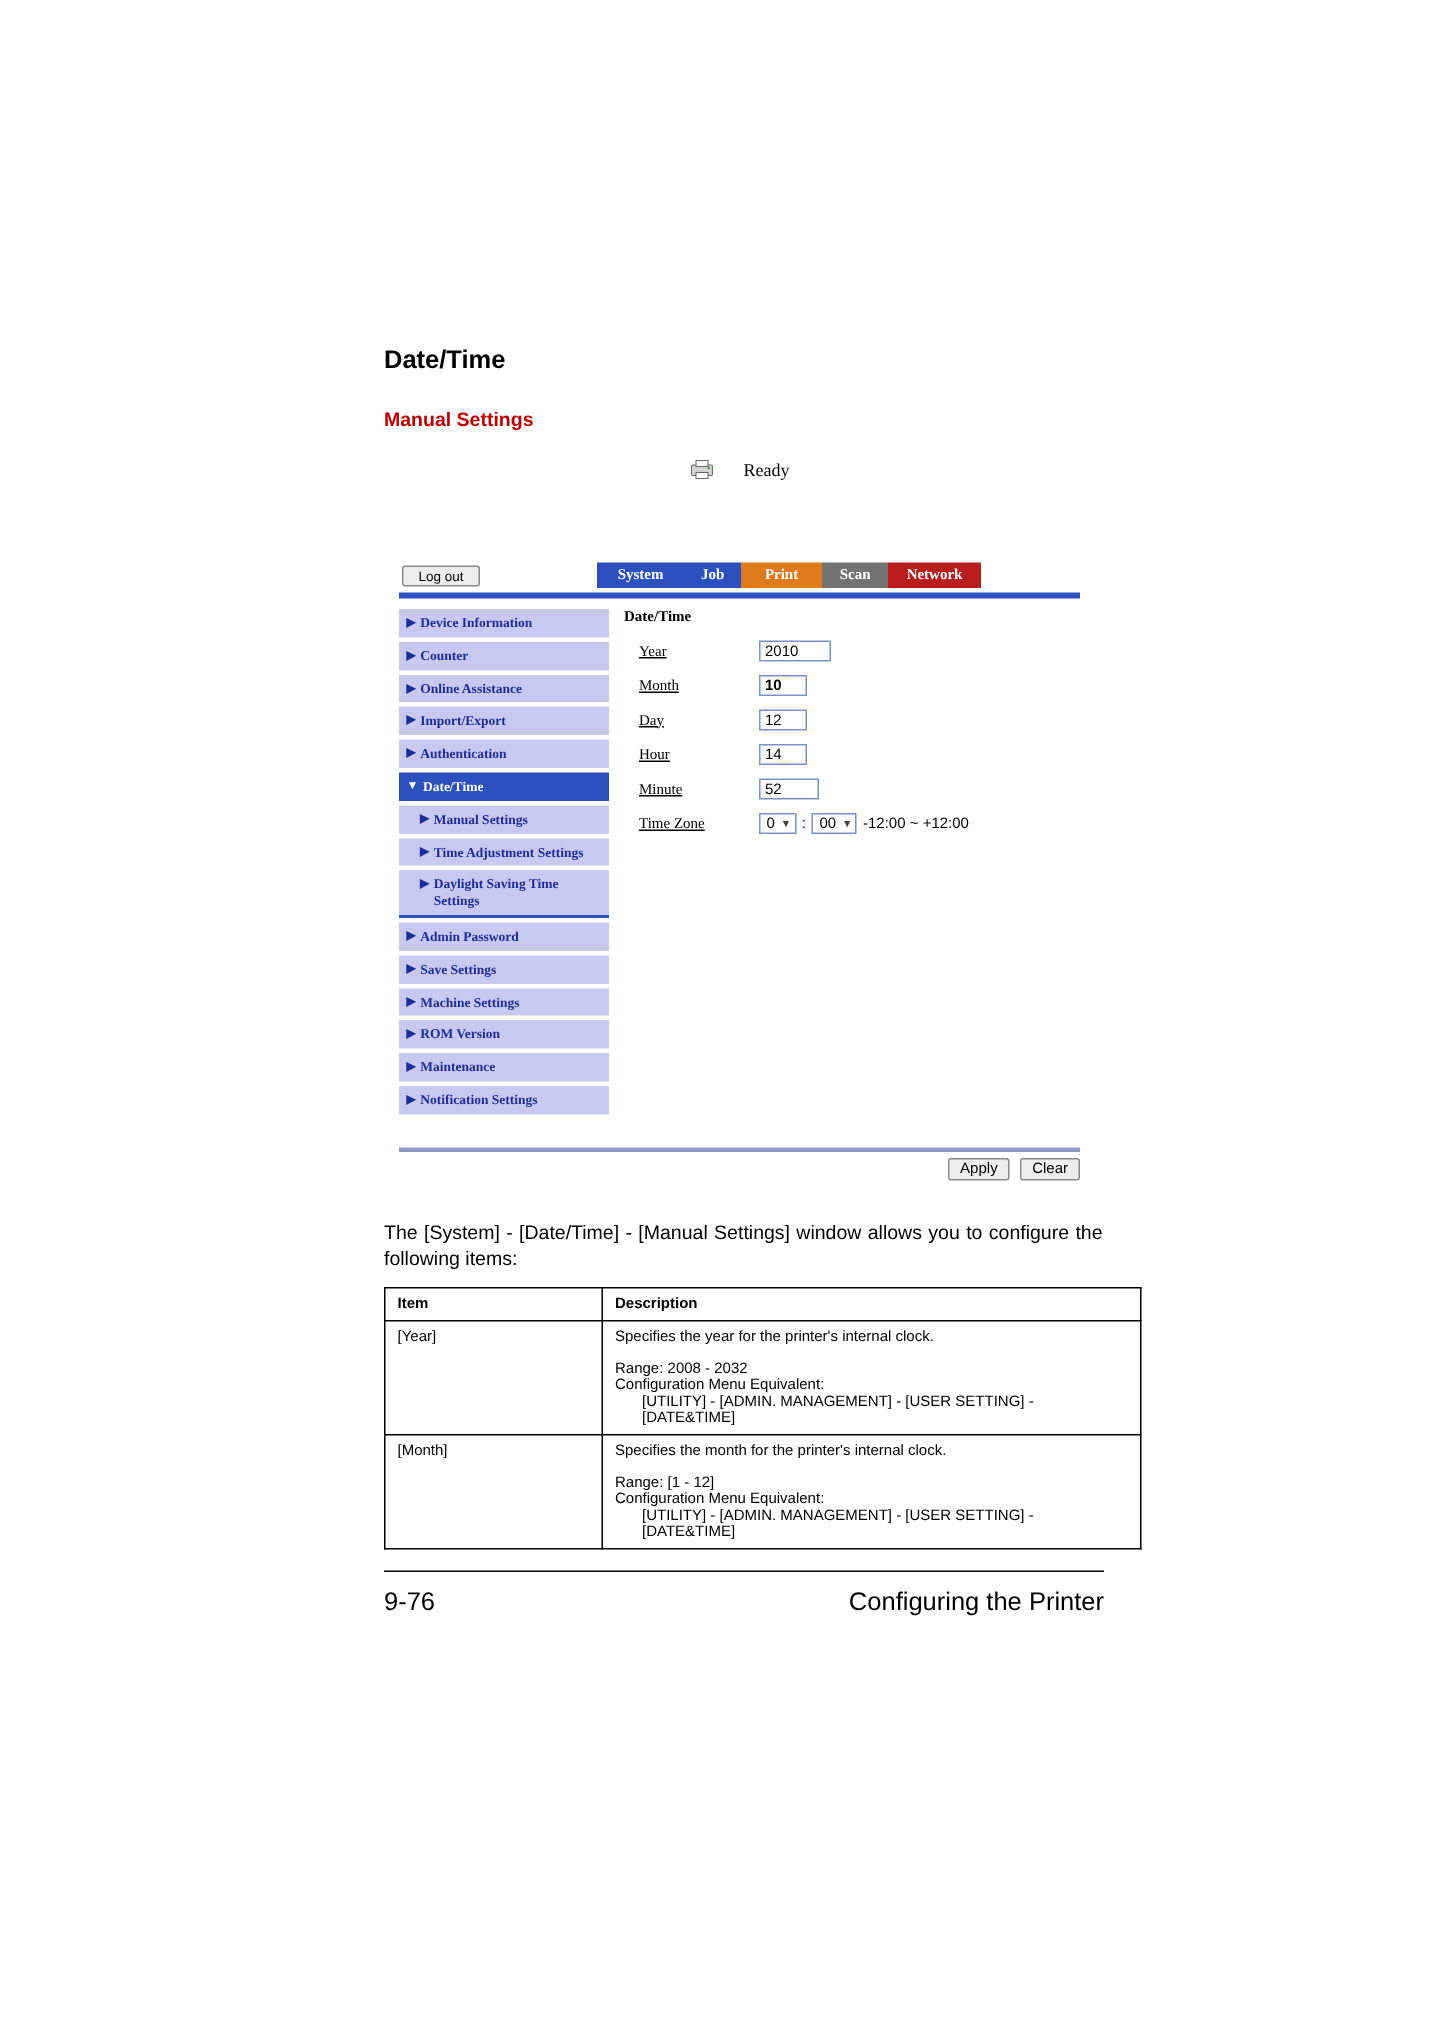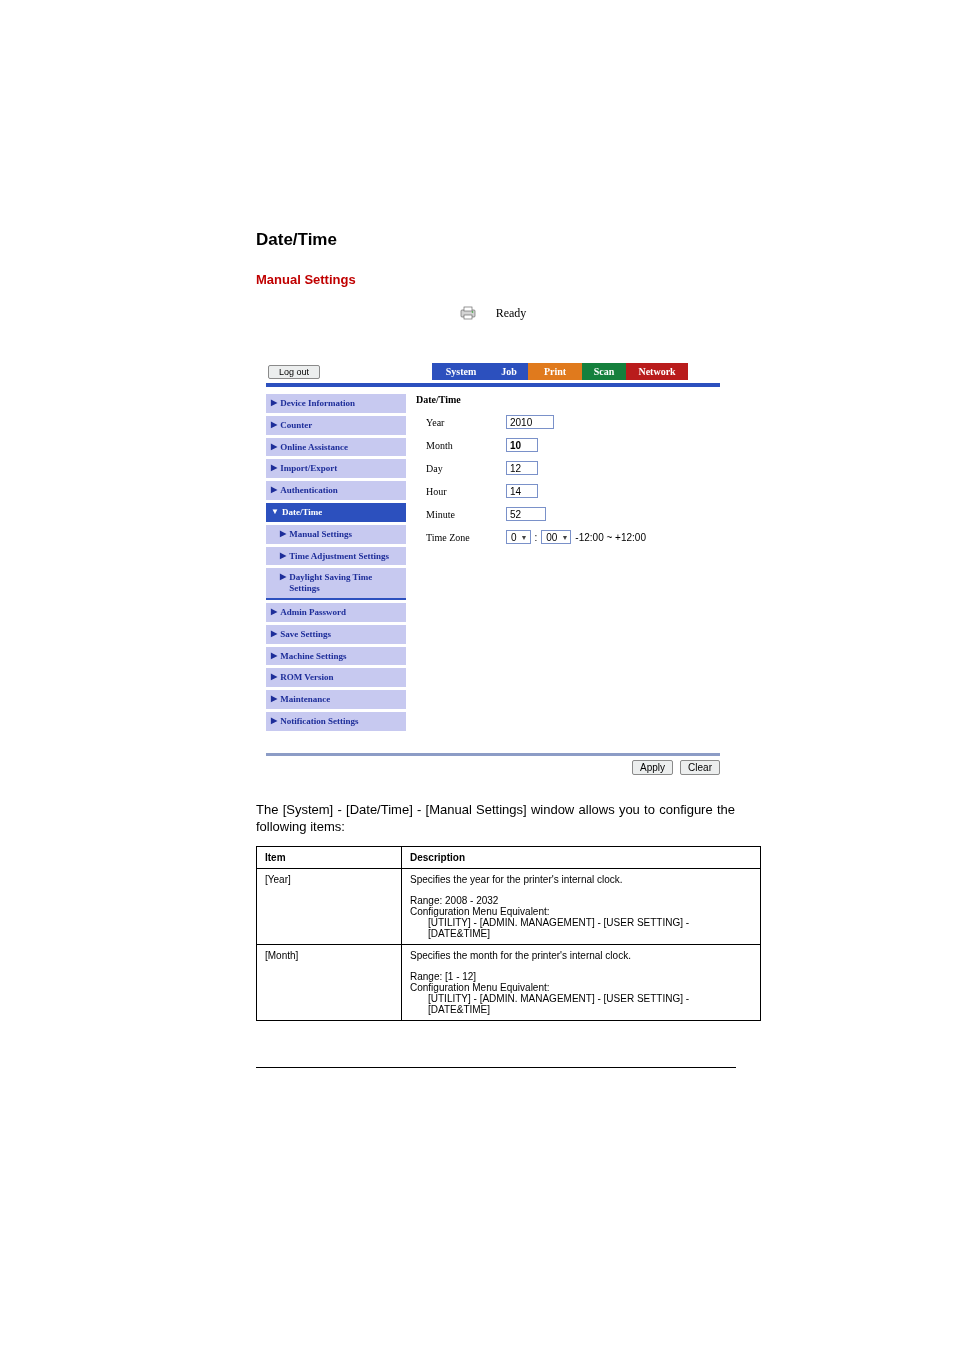--- a/index.html
+++ b/index.html
@@ -19,61 +19,61 @@
   .h-manual { font-size: 13px; font-weight: bold; color: #c00000; margin-bottom: 16px; }
 
   
   .shot {
     width: 474px; 
     font-family: "Times New Roman", Times, serif;
     margin-bottom: 26px;
   }
   .status-row {
     display:flex; justify-content:center; align-items:center;
-    gap:20px; height:20px; font-size:12px; margin-bottom:40px;
+    gap:20px; height:20px; font-size:12px; margin-bottom:52px;
   }
   .printer-icon { width:16px; height:14px; position:relative; }
   .printer-icon svg { display:block; }
 
   .topbar {
-    display:flex; align-items:center; gap:112px; padding: 0 10px 3px 12px;
+    display:flex; align-items:center; gap:78px; padding: 0 10px 3px 12px;
   }
   .logout-btn {
     background:#eceeee; border:1px solid #8a8a8a; border-radius:2px;
     font-size:9px; padding:1px 10px; font-family: Arial, sans-serif;
   }
   .tabs { display:flex; }
   .tab {
     font-size:10px; font-weight:bold; padding:3px 0; text-align:center;
   }
   .tab-system { width:58px; background:#2c50be; color:#fff; }
   .tab-job    { width:38px; background:#2c50be; color:#fff; }
   .tab-print  { width:54px; background:#e07a1d; color:#fff; }
-  .tab-scan   { width:44px; background:#15803d; color:#fff; }
+  .tab-scan   { width:44px; background:#737373; color:#fff; }
   .tab-net    { width:62px; background:#b91c1c; color:#fff; }
   .blue-strip { height:4px; background:#2c50be; margin: 0 10px 7px; }
 
   .panel { display:flex; padding:0 10px; gap:10px; }
   .sidebar { width:140px; }
   .side-item {
     background:#c7c9f0; font-size:9px; font-weight:bold; color:#1d2d99;
     padding:4px 5px; margin-bottom:3px; display:flex; align-items:flex-start; gap:3px;
     line-height:1.2;
   }
   .side-item.selected { background:#2c50be; color:#fff; }
   .side-item .arrow { font-size:8px; line-height:1.3; }
   .side-item.sub { padding-left:14px; }
   .side-item.sub .lbl { color:#1d2d99; }
   .side-item.selected .lbl { color:#fff; }
   .side-group-end { border-bottom:2px solid #2c50be; }
 
   .content { flex:1; font-size:10px; }
   .content .section-title { font-weight:bold; margin-bottom:10px; font-size:10px; }
   .form-row { display:flex; align-items:center; margin-bottom:9px; }
-  .form-row .flabel { width:80px; padding-left:10px; }
+  .form-row .flabel { width:80px; padding-left:10px;text-decoration:underline; }
   .tinput {
     border:1px solid #7a91c9; height:14px; font-size:10px; padding:0 3px;
     box-sizing:border-box; font-family:Arial,sans-serif;
   }
   .tz-select {
     border:1px solid #7a91c9; height:14px; font-size:10px; background:#fff;
     display:inline-flex; align-items:center; padding:0 2px 0 4px; box-sizing:border-box;
     font-family:Arial,sans-serif;
   }
   .tz-select .caret { font-size:7px; margin-left:4px; color:#444; }
@@ -279,13 +279,17 @@
             <span class="indent">[UTILITY] - [ADMIN. MANAGEMENT] - [USER SETTING] - [DATE&amp;TIME]</span>
           </div>
         </td>
       </tr>
     </tbody>
   </table>
 </div>
 
 <div class="page-footer">
   <div class="rule"></div>
+  <div class="row">
+    <span>9-76</span>
+    <span>Configuring the Printer</span>
+  </div>
 </div>
 
 </body></html>

